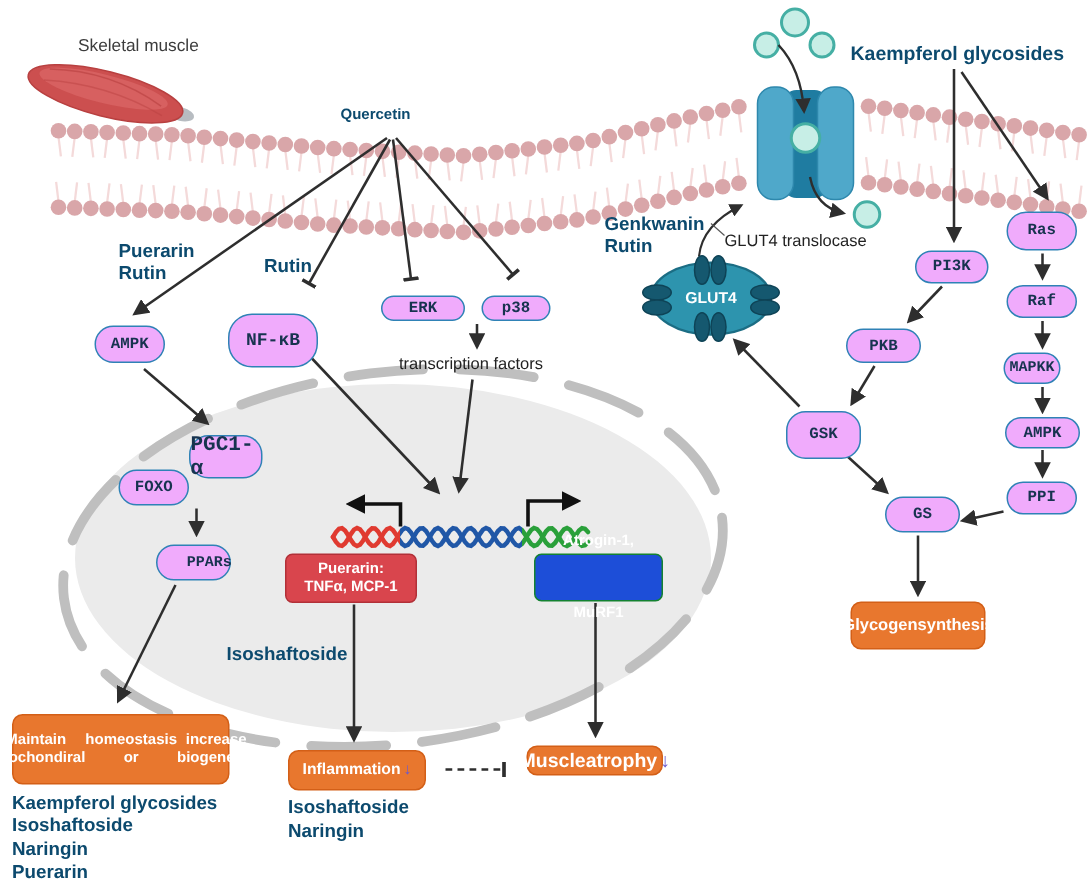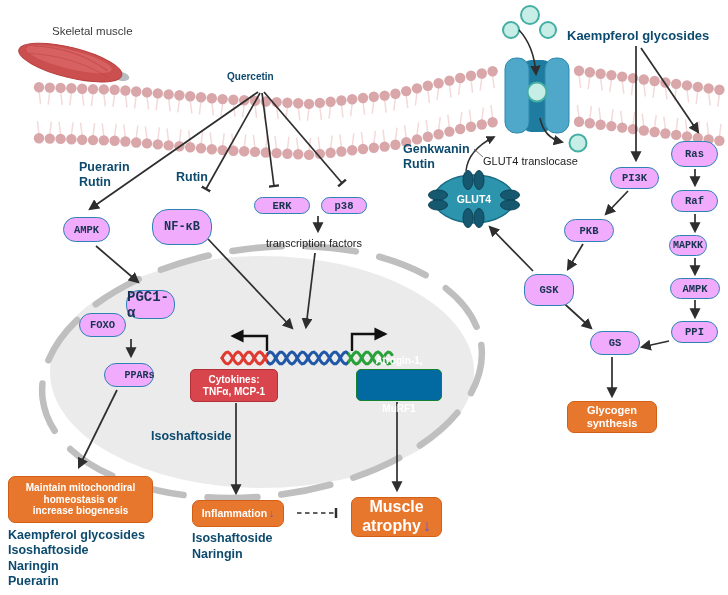--- a/index.html
+++ b/index.html
@@ -7,28 +7,28 @@
           font-family:"Liberation Sans",sans-serif;}
   svg.art{position:absolute;left:0;top:0;}
   .lbl{position:absolute;white-space:nowrap;}
   .lbl-orange{color:#0c4a6e;font-weight:bold;}
   .lbl-dark{color:#3c3c3c;}
   .node{position:absolute;display:flex;align-items:center;justify-content:center;
         background:#f0abfc;border:1.6px solid #2F82B6;border-radius:13px;
         color:#17334F;font-weight:bold;box-sizing:border-box;font-family:Liberation Mono, monospace;}
   .node.slim{border-radius:10px;}
   .node.big{border-radius:16px;}
-  .obox{position:absolute;display:flex;flex-direction:column;align-items:center;justify-content:center;
+  .obox{position:absolute;display:flex;flex-direction:row;align-items:center;justify-content:center;
         background:#E8772E;border:1.5px solid #D35F17;border-radius:7px;color:#fff;font-weight:bold;
         text-align:center;box-sizing:border-box;line-height:1.18;}
   .rbox{position:absolute;display:flex;flex-direction:column;align-items:center;justify-content:center;
         background:#D9454D;border:1.5px solid #B23038;border-radius:5px;color:#fff;font-weight:bold;
         text-align:center;box-sizing:border-box;line-height:1.2;font-size:10px;}
   .gbox{position:absolute;display:flex;flex-direction:column;align-items:center;justify-content:center;
-        background:#0369a1;border:1.5px solid #148231;border-radius:5px;color:#fff;font-weight:bold;
+        background:#1d4ed8;border:1.5px solid #148231;border-radius:5px;color:#fff;font-weight:bold;
         text-align:center;box-sizing:border-box;line-height:1.2;font-size:10px;gap:36px;}
   .downarrow{color:#6A5ACD;font-weight:bold;margin-left:2px;}
   .glut4lbl{position:absolute;color:#fff;font-weight:bold;font-size:10.5px;text-align:center;}
 </style>
 </head>
 <body>
 
 <div class="canvas">
 
 <svg class="art" width="728" height="595" viewBox="0 0 728 595">
@@ -401,37 +401,37 @@
 <div class="node" style="left:671px;top:190px;width:47px;height:22px;font-size:10.5px;">Raf</div>
 <div class="node" style="left:669px;top:235px;width:38px;height:21px;font-size:10px;">MAPKK</div>
 <div class="node" style="left:670px;top:278px;width:50px;height:21px;font-size:10.5px;">AMPK</div>
 <div class="node" style="left:671px;top:321px;width:47px;height:22px;font-size:10.5px;">PPI</div>
 <div class="node" style="left:524px;top:274px;width:50px;height:32px;font-size:10.5px;">GSK</div>
 <div class="node" style="left:564px;top:219px;width:50px;height:23px;font-size:10.5px;">PKB</div>
 <div class="node" style="left:590px;top:331px;width:50px;height:24px;font-size:10.5px;">GS</div>
 <div class="glut4lbl" style="left:450px;top:193px;width:48px;">GLUT4</div>
 
 <div class="rbox" style="left:190px;top:369px;width:88px;height:33px;">
-  <div>Cytokines:</div>
+  <div>Puerarin:</div>
   <div>TNFα, MCP-1</div>
 </div>
 <div class="gbox" style="left:356px;top:369px;width:86px;height:32px;">
   <div>Atrogin-1,</div>
   <div>MuRF1</div>
 </div>
 <div class="obox" style="left:8px;top:476px;width:145px;height:47px;font-size:10px;">
   <div>Maintain mitochondiral</div>
   <div>homeostasis or</div>
   <div>increase biogenesis</div>
 </div>
 <div class="obox" style="left:192px;top:500px;width:92px;height:27px;font-size:10.5px;flex-direction:row;">
   <span>Inflammation</span>
   <span class="downarrow">↓</span>
 </div>
-<div class="obox" style="left:351px;top:497px;width:91px;height:40px;font-size:16px;">
+<div class="obox" style="left:351px;top:497px;width:91px;height:20px;font-size:13px;">
   <div>Muscle</div>
   <div style="display:flex;align-items:center;">
     <span>atrophy</span>
     <span class="downarrow">↓</span>
   </div>
 </div>
 <div class="obox" style="left:567px;top:401px;width:90px;height:32px;font-size:11px;">
   <div>Glycogen</div>
   <div>synthesis</div>
 </div>

